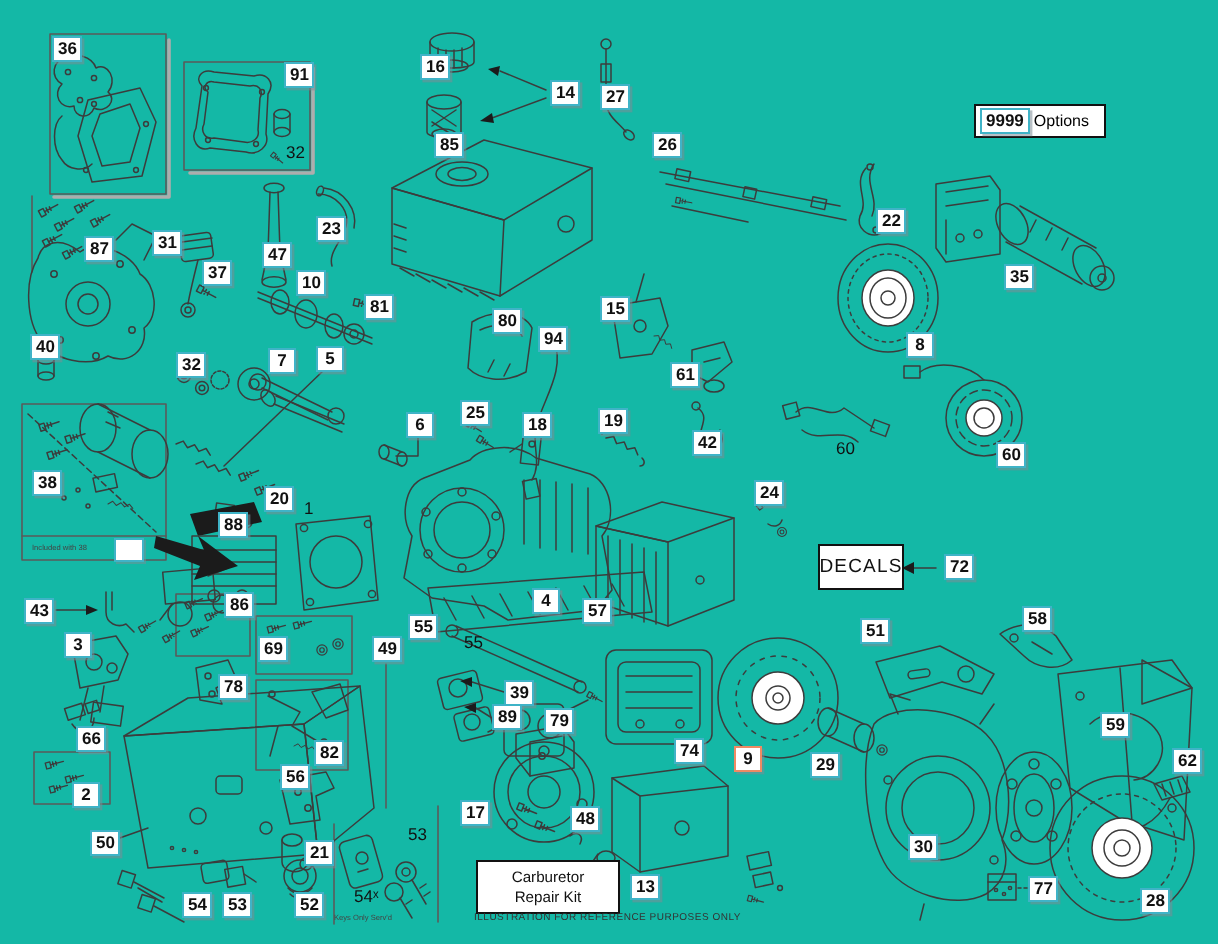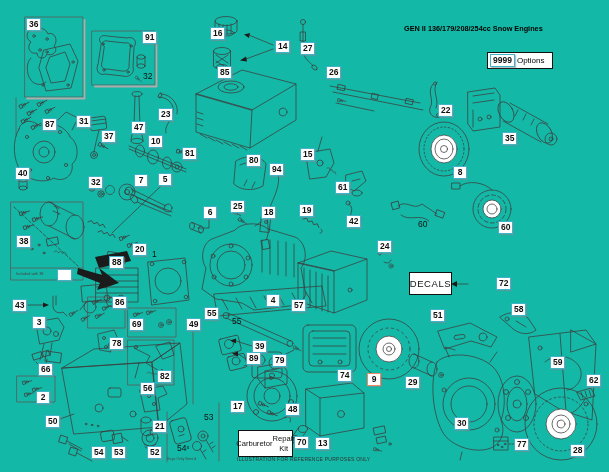--- a/index.html
+++ b/index.html
@@ -18,22 +18,22 @@
            box-shadow:1.2px 1.2px 0 rgba(125,140,150,.55)}
   .callout.hl{border-color:var(--hl,#ef8a63)}
   .callout.plain{border:none;background:transparent;box-shadow:none;font-weight:400;min-width:0}
   .title{position:absolute;left:404px;top:24px;font-size:7.3px;font-weight:700;color:#000;white-space:nowrap}
   .footer{position:absolute;left:237px;top:456px;font-size:5px;color:#333;letter-spacing:.25px;white-space:nowrap}
   .blackbox{position:absolute;border:1.4px solid #111;background:#fff;box-sizing:border-box;
             display:flex;align-items:center;justify-content:center}
   #optionsBox{left:487px;top:52px;width:66px;height:17px;gap:2px;font-size:8px;justify-content:flex-start;padding:0 2px}
   #optionsBox .callout{position:relative;display:inline-block;flex:none}
   #decalsBox{left:409px;top:272px;width:43px;height:23px;font-size:9.5px;letter-spacing:.6px;color:#111}
-  #carbBox{left:238px;top:430px;width:55px;height:27px;font-size:7.6px;line-height:1.2;
-           text-align:center;flex-direction:row;color:#111}
+  #carbBox{left:238px;top:430px;width:72px;height:27px;font-size:7.6px;line-height:1.2;
+           text-align:center;flex-direction:column;color:#111}
   .tinynote{position:absolute;font-size:3.8px;color:#444;white-space:nowrap}
   #note38{left:16px;top:272px}
   #noteKeys{left:167px;top:457px}
   #note38box{position:absolute;left:57px;top:269px;width:13px;height:10px;
              border:1.4px solid var(--co,#3fb3c7);background:#fff;box-shadow:1px 1px 0 rgba(125,140,150,.5)}
 </style>
 </head>
 <body>
 
 <div id="canvas">
@@ -581,21 +581,21 @@
       <div class="callout" style="left: 261px; top: 206px;">18</div>
       <div class="callout" style="left: 299px; top: 204px;">19</div>
       <div class="callout" style="left: 346px; top: 215px;">42</div>
       <div class="callout plain" style="left: 416px; top: 219px;">60</div>
       <div class="callout" style="left: 498px; top: 221px;">60</div>
       <div class="callout" style="left: 377px; top: 240px;">24</div>
       <div class="callout" style="left: 132px; top: 243px;">20</div>
       <div class="callout" style="left: 109px; top: 256px;">88</div>
       <div class="callout" style="left: 16px; top: 235px;">38</div>
       <div class="callout plain" style="left: 150px; top: 249px;">1</div>
-      <div class="callout" style="left: 496px; top: 277px;">72</div>
+      <div class="callout" style="left: 472px; top: 277px;">72</div>
       <div class="callout" style="left: 12px; top: 299px;">43</div>
       <div class="callout" style="left: 32px; top: 316px;">3</div>
       <div class="callout" style="left: 112px; top: 296px;">86</div>
       <div class="callout" style="left: 129px; top: 318px;">69</div>
       <div class="callout" style="left: 109px; top: 337px;">78</div>
       <div class="callout" style="left: 186px; top: 318px;">49</div>
       <div class="callout" style="left: 204px; top: 307px;">55</div>
       <div class="callout plain" style="left: 230px; top: 316px;">55</div>
       <div class="callout" style="left: 38px; top: 363px;">66</div>
       <div class="callout" style="left: 36px; top: 391px;">2</div>
@@ -622,21 +622,20 @@
       <div class="callout" style="left: 152px; top: 420px;">21</div>
       <div class="callout plain" style="left: 202px; top: 412px;">53</div>
       <div class="callout plain" style="left: 175px; top: 443px;">54ˣ</div>
       <div class="callout" style="left: 511px; top: 303px;">58</div>
       <div class="callout" style="left: 526px; top: 356px; margin-left: 24px;">59</div>
       <div class="callout" style="left: 586px; top: 374px;">62</div>
       <div class="callout" style="left: 514px; top: 438px;">77</div>
       <div class="callout" style="left: 570px; top: 444px;">28</div>
     </div>
 
-  <div class="title">GEN II 136/179/208/254cc Snow Engines</div>
 
   <div class="blackbox" id="optionsBox">
     <span class="callout">9999</span>
     <span>Options</span>
   </div>
 
   <div class="blackbox" id="decalsBox">
     <span>DECALS</span>
   </div>
 

